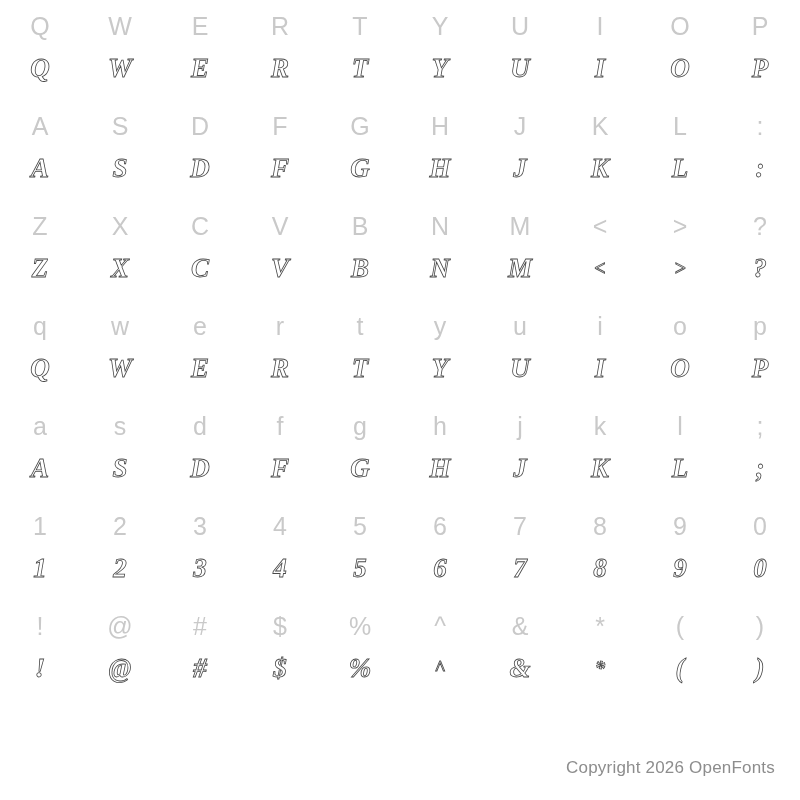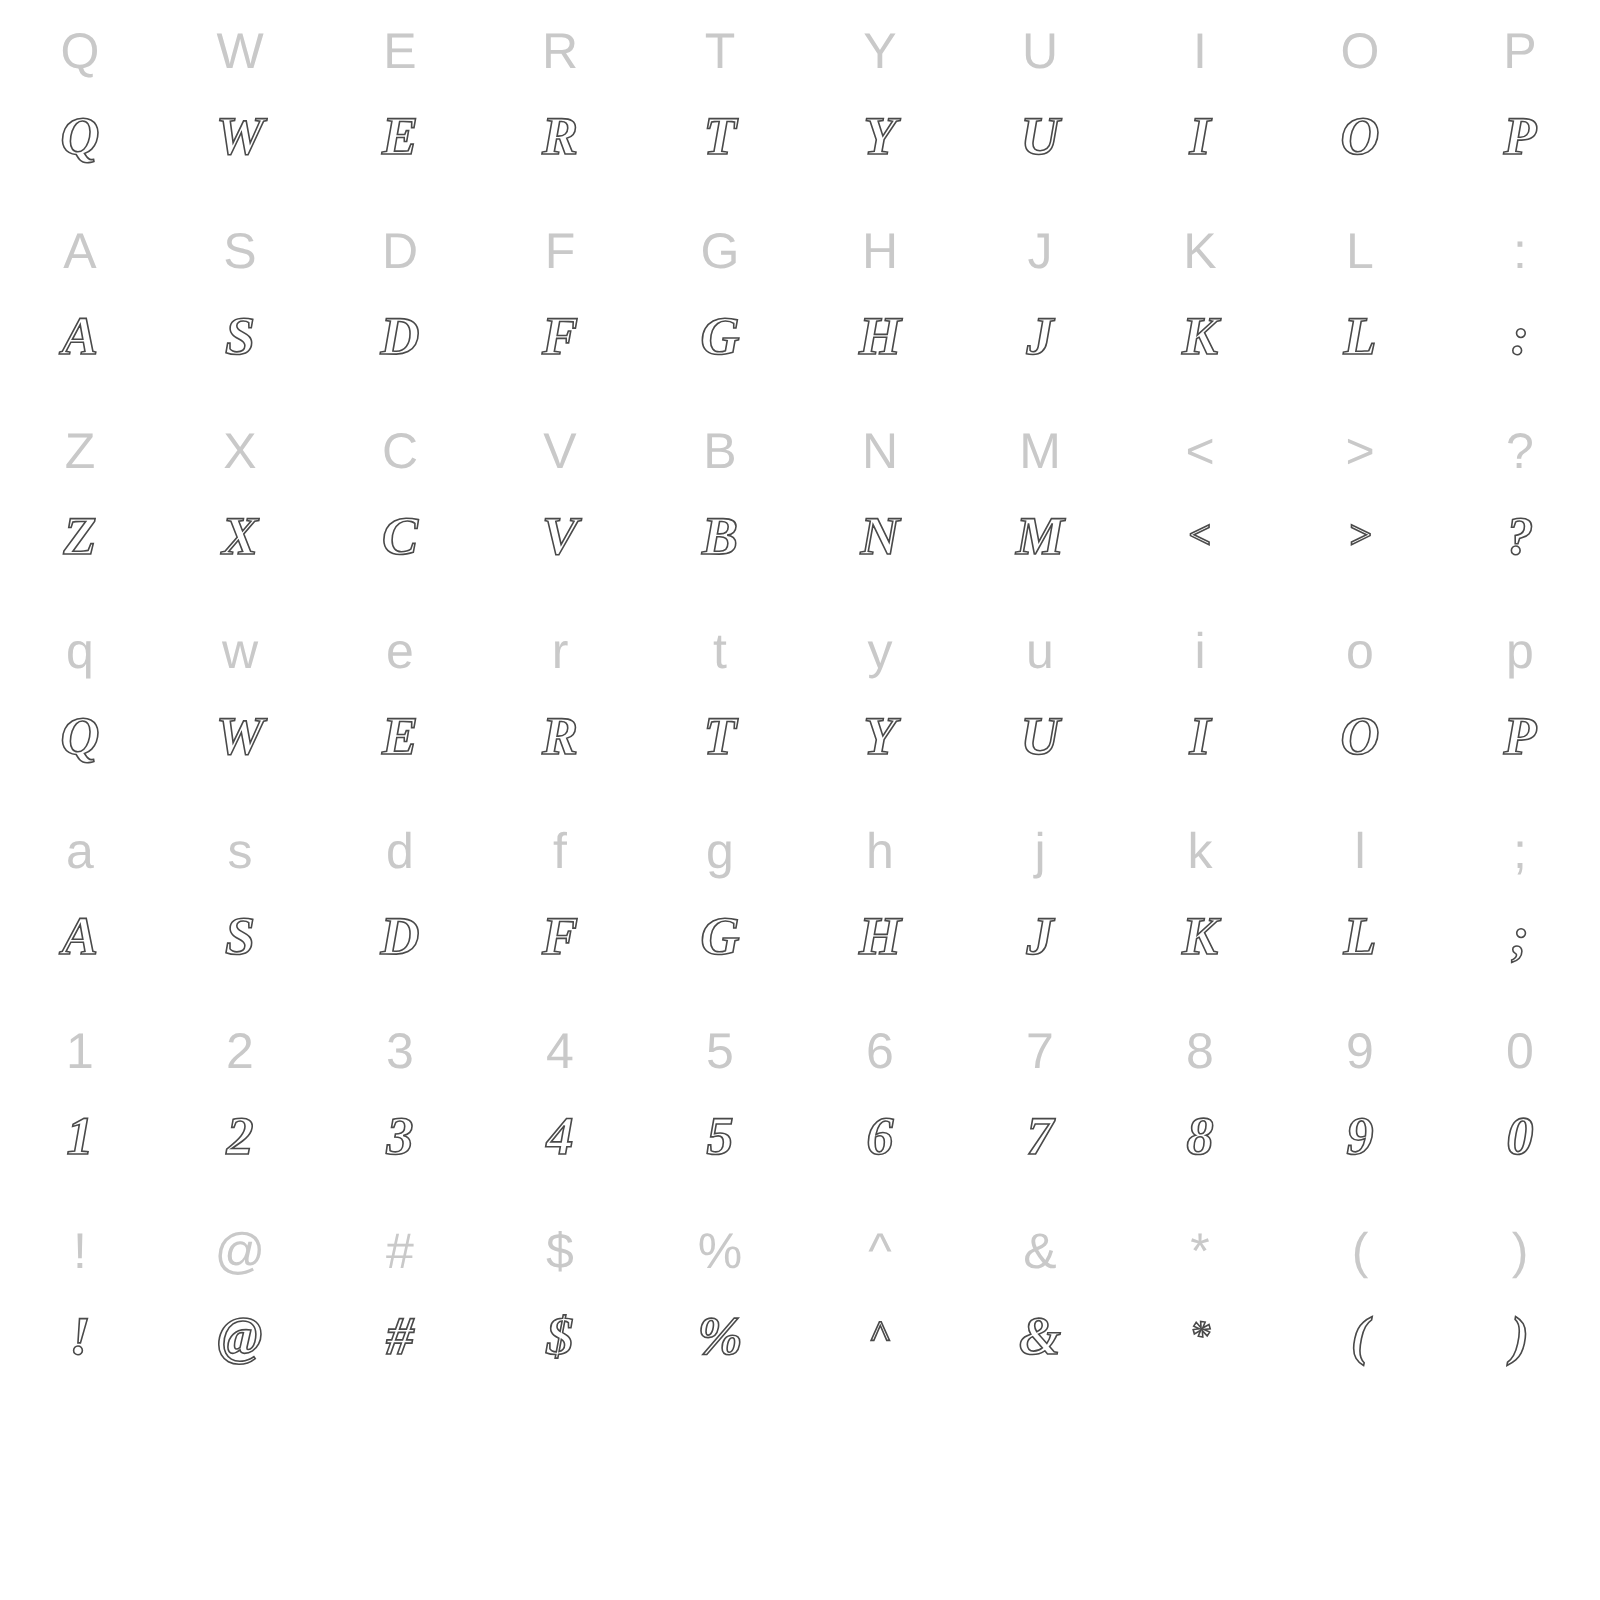--- a/index.html
+++ b/index.html
@@ -360,13 +360,14 @@
       </div>
       <div class="cell">
         <div class="key-char">(</div>
         <div class="glyph-char">(</div>
       </div>
       <div class="cell">
         <div class="key-char">)</div>
         <div class="glyph-char">)</div>
       </div>
     </div>
+  <div id="copyright">Copyright 2026 OpenFonts</div>
 </div>
 
 </body></html>

